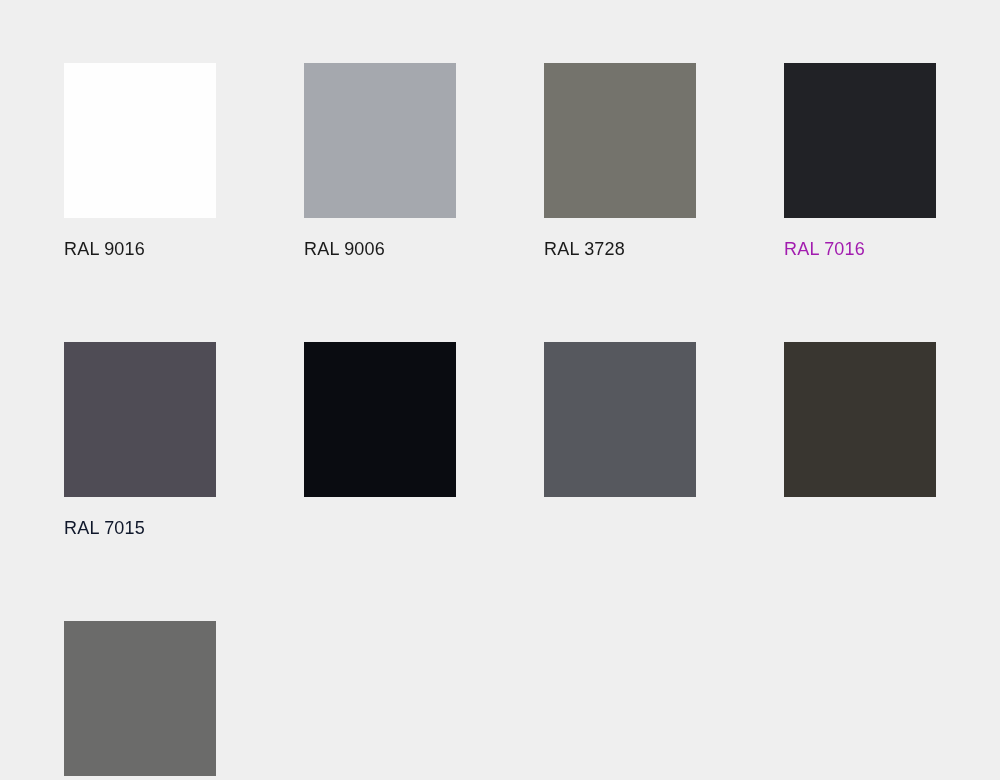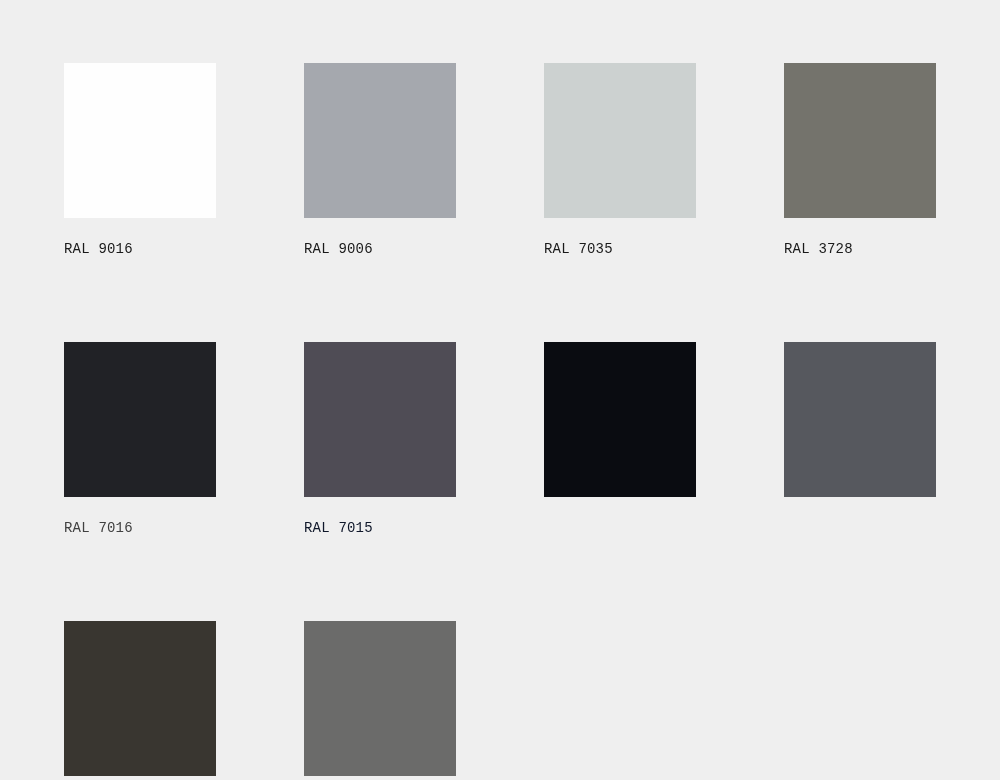--- a/index.html
+++ b/index.html
@@ -33,22 +33,22 @@
     width: 152px;
   }
   .swatch-chip {
     width: 152px;
     height: 155px;
     display: block;
   }
   .swatch-label {
     display: block;
     margin-top: 21px;
-    font-family: Liberation Mono, monospace;
-    font-size: 14px;
+    font-family: Liberation Sans, sans-serif;
+    font-size: 18px;
     line-height: 20px;
     color: #1a1a1a;
     letter-spacing: 0.2px;
     white-space: nowrap;
   }
 </style>
 </head>
 <body style="background: rgb(239, 239, 239);">
 
 <div id="palette-board">
@@ -57,35 +57,31 @@
     <div class="swatch-cell">
       <span class="swatch-chip" style="background-color: rgb(254, 254, 254);"></span>
       <span class="swatch-label" style="color: rgb(26, 26, 26);">RAL 9016</span>
     </div>
 
     <div class="swatch-cell">
       <span class="swatch-chip" style="background-color: rgb(165, 168, 174);"></span>
       <span class="swatch-label" style="color: rgb(26, 26, 26);">RAL 9006</span>
     </div>
 
-    <div class="swatch-cell">
-      <span class="swatch-chip" style="background-color: rgb(204, 209, 208);"></span>
-      <span class="swatch-label" style="color: rgb(26, 26, 26);">RAL 7035</span>
-    </div>
 
 
     <div class="swatch-cell">
       <span class="swatch-chip" style="background-color: rgb(116, 115, 108);"></span>
       <span class="swatch-label" style="color: rgb(26, 26, 26);">RAL 3728</span>
     </div>
 
 
     <div class="swatch-cell">
       <span class="swatch-chip" style="background-color: rgb(33, 34, 38);"></span>
-      <span class="swatch-label" style="color: #404040;">RAL 7016</span>
+      <span class="swatch-label" style="color: #a21caf;">RAL 7016</span>
     </div>
 
     <div class="swatch-cell">
       <span class="swatch-chip" style="background-color: rgb(79, 76, 85);"></span>
       <span class="swatch-label" style="color: #0f172a;">RAL 7015</span>
     </div>
 
     <div class="swatch-cell">
       <span class="swatch-chip" style="background-color: rgb(10, 12, 17);"></span>
 

